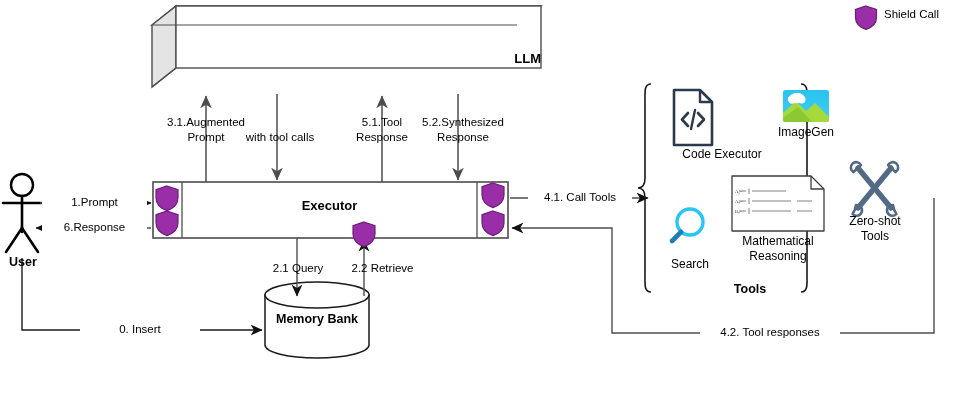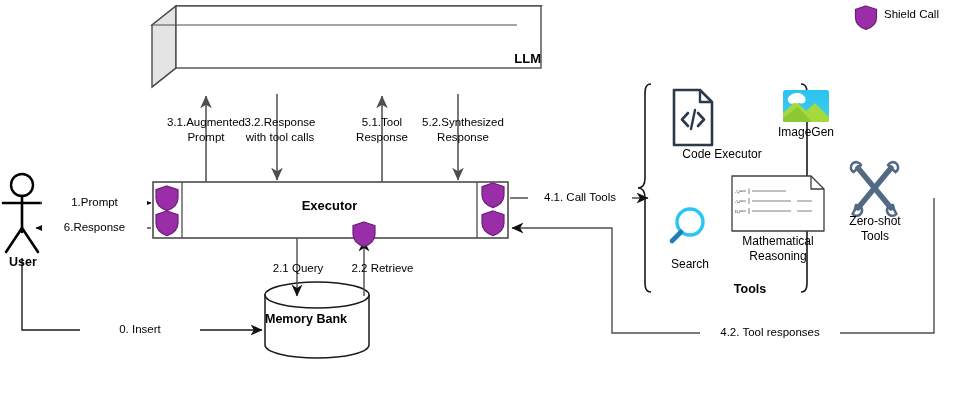--- a/index.html
+++ b/index.html
@@ -177,28 +177,27 @@
     </g>
     <g>
       <path d="M866,6 l10.5,3.4 v8 c0,6.1 -5,10.1 -10.5,12 c-5.5,-1.9 -10.5,-5.9 -10.5,-12 v-8 z" fill="#9a2ea8" stroke="#6d1f78" stroke-width="1.2"></path>
     </g>
   </svg>
 
   <div class="lbl bold" style="left:176px;top:52px;width:365px;text-align:right;font-size:13px;">LLM</div>
 
   <div class="lbl bold" style="left:182px;top:199px;width:295px;text-align:center;font-size:13px;">Executor</div>
 
-  <div class="lbl bold" style="left:265px;top:313px;width:104px;font-size:12.5px;">Memory Bank</div>
+  <div class="lbl bold" style="left:265px;top:313px;width:104px;text-align:center;font-size:12.5px;">Memory Bank</div>
 
   <div class="lbl bold" style="left:0px;top:256px;width:46px;text-align:center;font-size:12.5px;">User</div>
 
   <div class="lbl c" style="left:141px;top:116px;width:130px;">3.1.Augmented</div>
   <div class="lbl c" style="left:141px;top:131px;width:130px;">Prompt</div>
 
-  <div class="lbl c" style="left:215px;top:116px;width:130px;">3.2.Response</div>
   <div class="lbl c" style="left:215px;top:131px;width:130px;">with tool calls</div>
 
   <div class="lbl c" style="left:327px;top:116px;width:110px;">5.1.Tool</div>
   <div class="lbl c" style="left:327px;top:131px;width:110px;">Response</div>
 
   <div class="lbl c" style="left:398px;top:116px;width:130px;">5.2.Synthesized</div>
   <div class="lbl c" style="left:398px;top:131px;width:130px;">Response</div>
 
   <div class="lbl c" style="left:42px;top:196px;width:105px;background:#fff;">1.Prompt</div>
   <div class="lbl c" style="left:42px;top:221px;width:105px;background:#fff;">6.Response</div>

